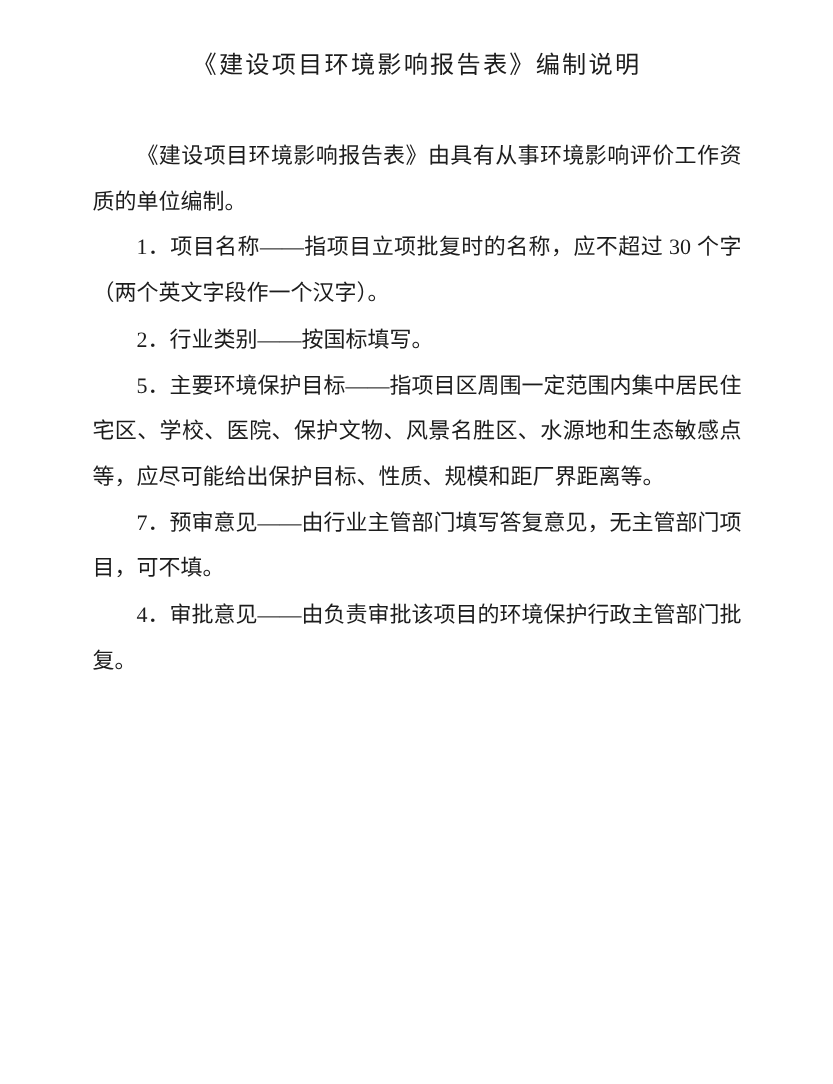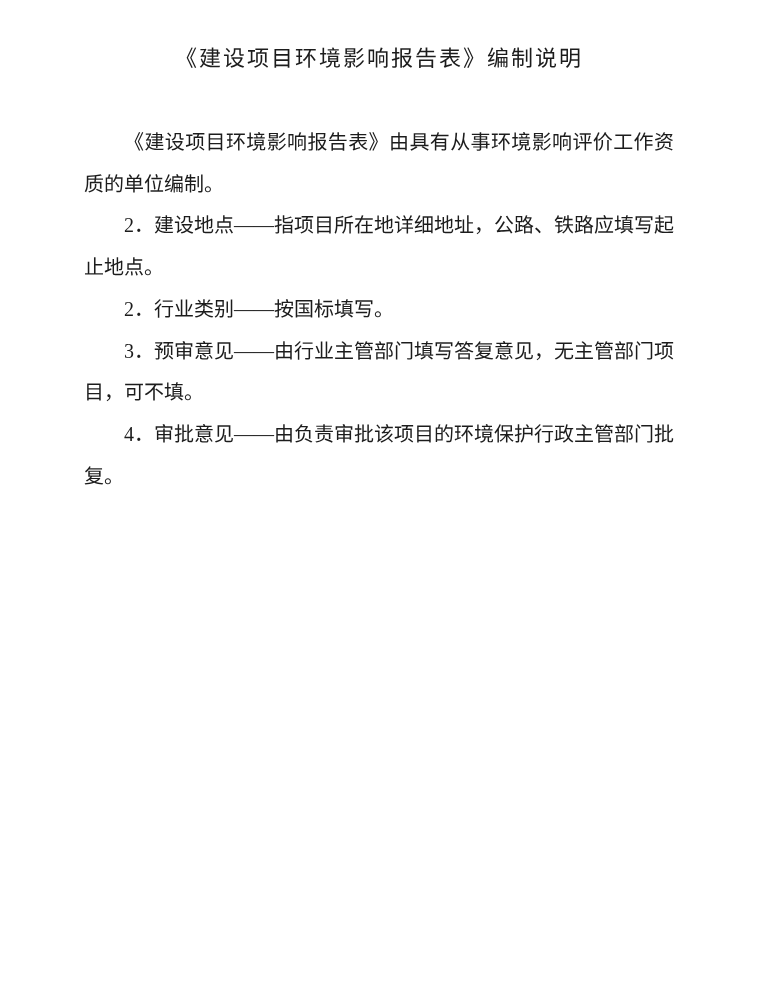--- a/index.html
+++ b/index.html
@@ -42,18 +42,19 @@
   }
 </style>
 </head>
 <body>
 
 <div class="page">
   <h1 class="doc-title">《建设项目环境影响报告表》编制说明</h1>
 
   <div class="doc-body">
     <p>《建设项目环境影响报告表》由具有从事环境影响评价工作资质的单位编制。</p>
-    <p>2．建设地点——指项目所在地详细地址，公路、铁路应填写起止地点。</p>
+    <p>1．项目名称——指项目立项批复时的名称，应不超过 30 个字（两个英文字段作一个汉字）。</p>
     <p>2．行业类别——按国标填写。</p>
-    <p>3．预审意见——由行业主管部门填写答复意见，无主管部门项目，可不填。</p>
+    <p>5．主要环境保护目标——指项目区周围一定范围内集中居民住宅区、学校、医院、保护文物、风景名胜区、水源地和生态敏感点等，应尽可能给出保护目标、性质、规模和距厂界距离等。</p>
+    <p>7．预审意见——由行业主管部门填写答复意见，无主管部门项目，可不填。</p>
     <p>4．审批意见——由负责审批该项目的环境保护行政主管部门批复。</p>
   </div>
 </div>
 
 </body></html>

